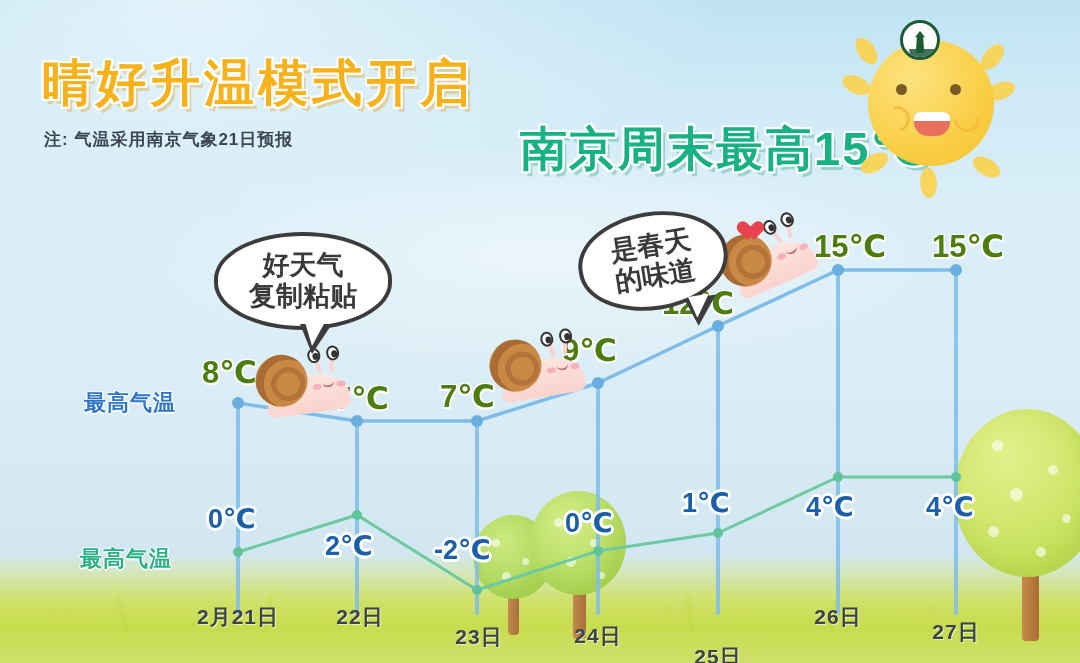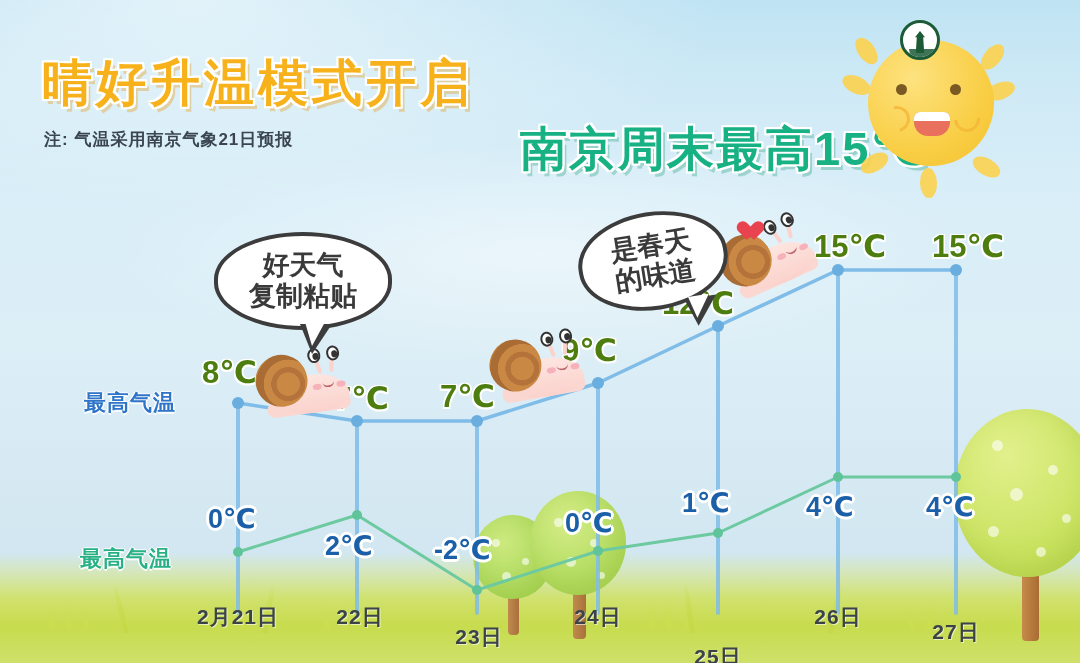--- a/index.html
+++ b/index.html
@@ -358,21 +358,21 @@
   <div class="temp-lo" style="left:325px;top:530px;">2℃</div>
   <div class="temp-lo" style="left:434px;top:534px;">-2℃</div>
   <div class="temp-lo" style="left:565px;top:507px;">0℃</div>
   <div class="temp-lo" style="left:682px;top:487px;">1℃</div>
   <div class="temp-lo" style="left:806px;top:491px;">4℃</div>
   <div class="temp-lo" style="left:926px;top:491px;">4℃</div>
 
   <div class="date-label" style="left:238px;top:603px;">2月21日</div>
   <div class="date-label" style="left:360px;top:603px;">22日</div>
   <div class="date-label" style="left:479px;top:623px;">23日</div>
-  <div class="date-label" style="left:598px;top:603px;">24日</div>
+  <div class="date-label" style="left:598px;top:622px;">24日</div>
   <div class="date-label" style="left:718px;top:603px;margin-top:40px;">25日</div>
   <div class="date-label" style="left:838px;top:603px;">26日</div>
   <div class="date-label" style="left:956px;top:618px;">27日</div>
 </div>
 
 <div class="snail" style="left:256px;top:352px;transform:rotate(-8deg);">
   <div class="foot"></div>
   <div class="body"></div>
   <div class="shell"></div>
   <div class="eyestalk" style="left:62px;top:8px;transform:rotate(-12deg);"></div>

